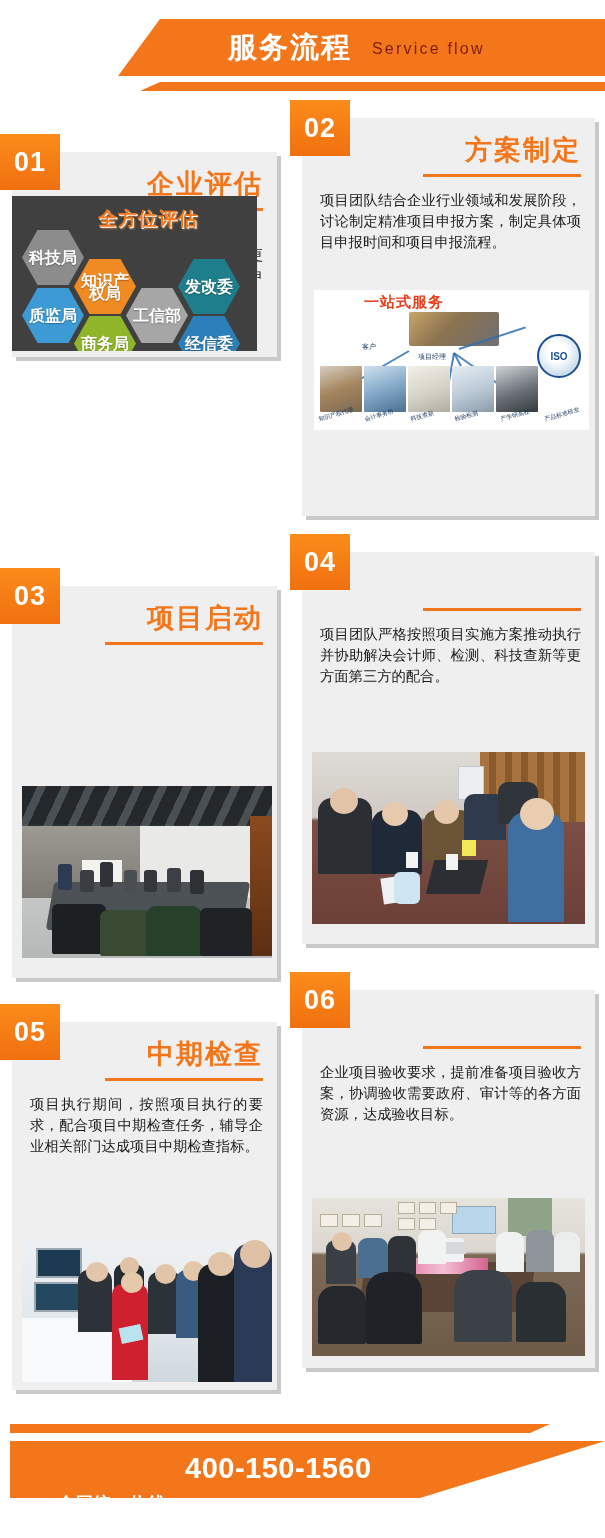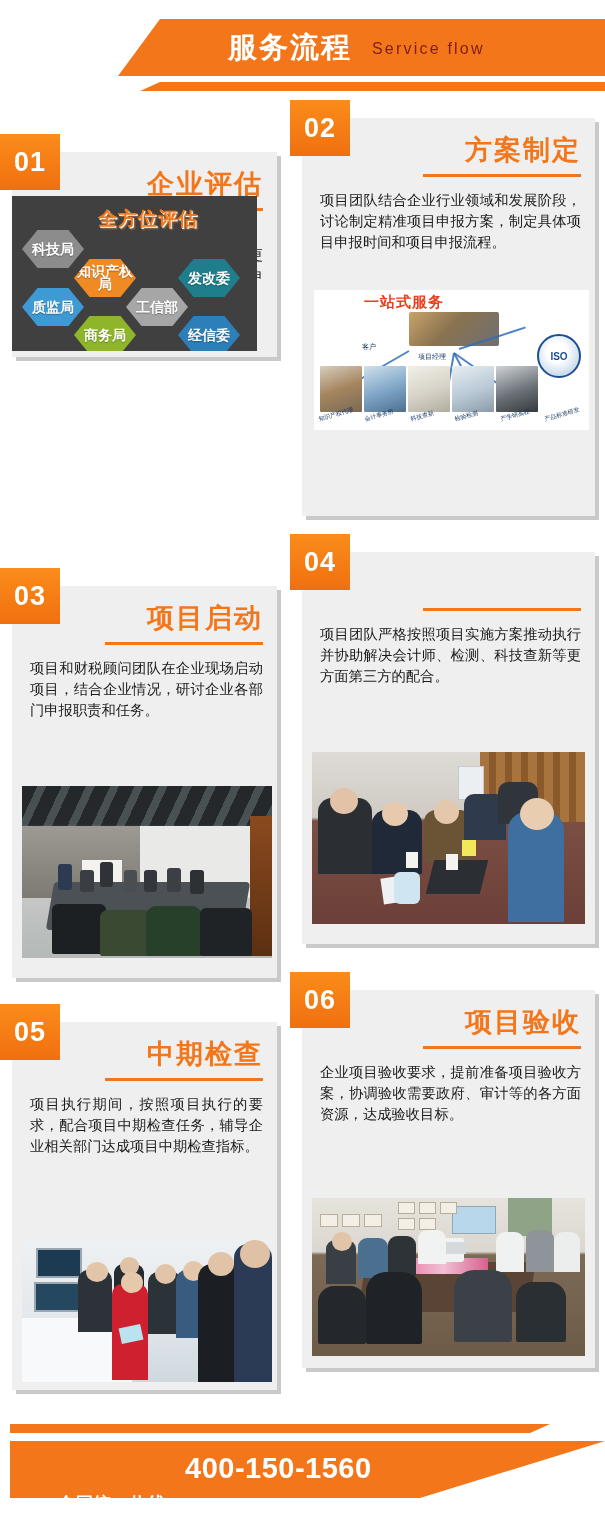--- a/index.html
+++ b/index.html
@@ -67,24 +67,24 @@
     font-family:"DejaVu Sans","Liberation Sans",sans-serif;
     text-align:justify;
   }
 
   
   .hexpanel {
     position:absolute; left:12px; top:196px; width:245px; height:155px;
     background:#404040; overflow:hidden;
   }
   .hex {
-    position:absolute; width:62px; height:38px;
+    position:absolute; width:62px; height:55px;
     clip-path: polygon(25% 0%, 75% 0%, 100% 50%, 75% 100%, 25% 100%, 0% 50%);
     display:flex; align-items:center; justify-content:center;
-    color:#fff; font-size:14px; font-weight:bold; text-align:center;
+    color:#fff; font-size:16px; font-weight:bold; text-align:center;
     line-height:13px;
     font-family:"DejaVu Sans","Liberation Sans",sans-serif;
     text-shadow: 0 1px 1px rgba(0,0,0,.3);
   }
   .hex-title {
     position:absolute; left:86px; top:10px;
     font-size:19px; font-weight:bold; color:#F4761B;
     letter-spacing:1px;
     font-family:"DejaVu Sans","Liberation Sans",sans-serif;
     text-shadow: 1px 1px 0 #fff, 2px 2px 2px rgba(255,170,80,.55);
@@ -236,21 +236,20 @@
       <div class="os-foot" style="left:142px;">检验检测</div>
       <div class="os-foot" style="left:188px;">产学研高校</div>
       <div class="os-foot" style="left:232px;">产品标准研发</div>
     </div>
   </div>
 
   <div class="card" style="left:12px; top:586px; width:265px; height:392px;">
     <div class="badge">03</div>
     <div class="card-title">项目启动</div>
     <div class="title-rule"></div>
-    <div class="card-desc">项目和财税顾问团队在企业现场启动项目，结合企业情况，研讨企业各部门申报职责和任务。</div>
 
     <div class="photo" style="left:10px; top:200px; width:250px; height:172px;">
       <div class="ph-layer" style="inset:0; background:linear-gradient(180deg,#2a2e31 0%,#3b4044 22%,#9aa0a3 23%,#c9ccc9 55%,#b4b8b6 100%);"></div>
       <div class="ph-layer" style="left:0;  top:0;   width:100%; height:40px; background:repeating-linear-gradient(115deg,#23272a 0 14px,#4b5256 14px 22px); opacity:.92;"></div>
       <div class="ph-layer" style="left:0;  top:40px;width:118px;height:72px; background:linear-gradient(180deg,#9c9a92,#7c7a72);"></div>
       <div class="ph-layer" style="left:118px;top:40px;width:110px;height:72px;background:#e9e9e7;"></div>
       <div class="ph-layer" style="left:228px;top:30px;width:22px;height:140px;background:linear-gradient(180deg,#8a4a1e,#5c2f12);"></div>
       <div class="ph-layer" style="left:60px; top:74px;width:40px;height:26px;background:#f2f2ee;"></div>
       <div class="ph-layer" style="left:28px; top:96px;width:196px;height:48px;background:#4b5155;border-radius:4px;transform:skewX(-10deg);"></div>
       <div class="ph-layer" style="left:36px; top:78px;width:14px;height:26px;background:#2c3a52;border-radius:3px;"></div>
@@ -319,21 +318,20 @@
       <div class="ph-layer" style="left:161px;top:21px;width:21px;height:20px;background:#e4c7aa;border-radius:50%;"></div>
       <div class="ph-layer" style="left:176px;top:24px;width:44px;height:118px;background:#1b1e22;border-radius:14px 14px 0 0;"></div>
       <div class="ph-layer" style="left:186px;top:12px;width:26px;height:24px;background:#e1c4a7;border-radius:50%;"></div>
       <div class="ph-layer" style="left:212px;top:4px; width:38px;height:138px;background:#2b3b55;border-radius:14px 14px 0 0;"></div>
       <div class="ph-layer" style="left:218px;top:0;  width:30px;height:28px;background:#dfc2a5;border-radius:50%;"></div>
     </div>
   </div>
 
   <div class="card" style="left:302px; top:990px; width:293px; height:378px;">
     <div class="badge">06</div>
-    <div class="card-title">项目验收</div>
     <div class="title-rule"></div>
     <div class="card-desc">企业项目验收要求，提前准备项目验收方案，协调验收需要政府、审计等的各方面资源，达成验收目标。</div>
 
     <div class="photo" style="left:10px; top:208px; width:273px; height:158px;">
       <div class="ph-layer" style="inset:0; background:linear-gradient(180deg,#e6e3dd 0%,#dbd7d0 34%,#7d6a56 36%,#6d5b48 100%);"></div>
       <div class="ph-layer" style="left:196px;top:0;width:44px;height:38px;background:#8fa487;"></div>
       <div class="ph-layer" style="left:140px;top:8px;width:44px;height:28px;background:#b9d7ea;border:1px solid #8fa9bb;"></div>
       <div class="ph-layer" style="left:8px;  top:16px;width:18px;height:13px;background:#f3efe6;border:1px solid #b9ae97;"></div>
       <div class="ph-layer" style="left:30px; top:16px;width:18px;height:13px;background:#f3efe6;border:1px solid #b9ae97;"></div>
       <div class="ph-layer" style="left:52px; top:16px;width:18px;height:13px;background:#f3efe6;border:1px solid #b9ae97;"></div>

